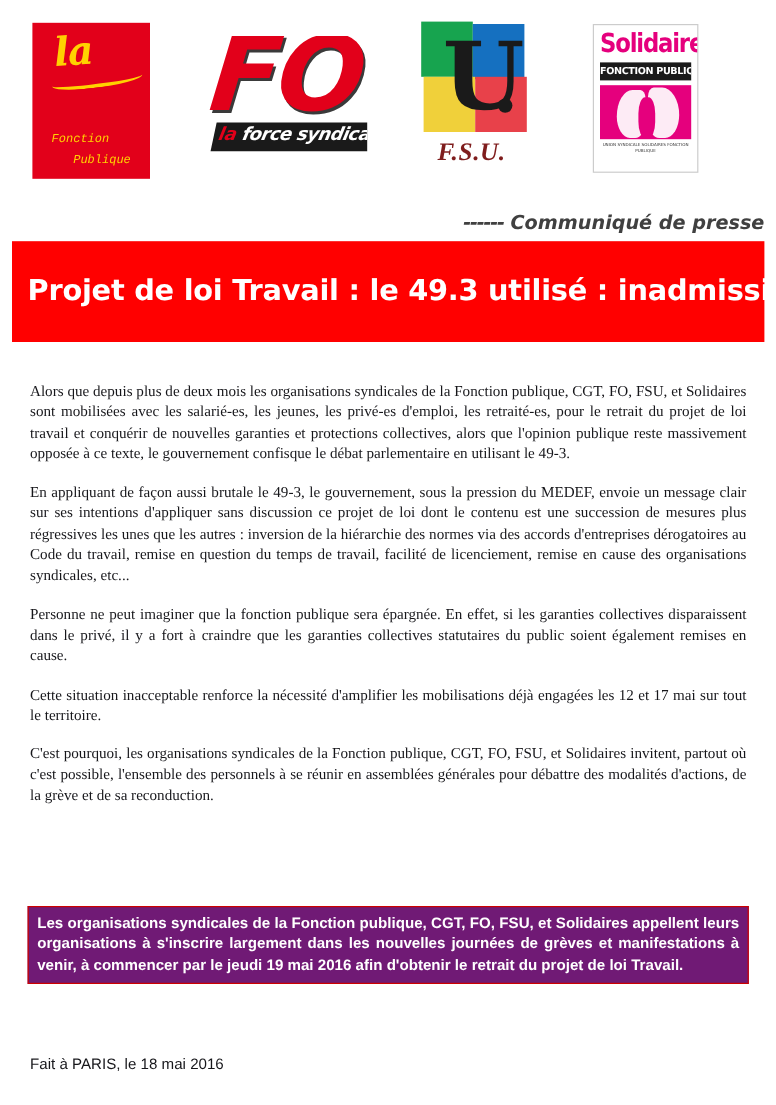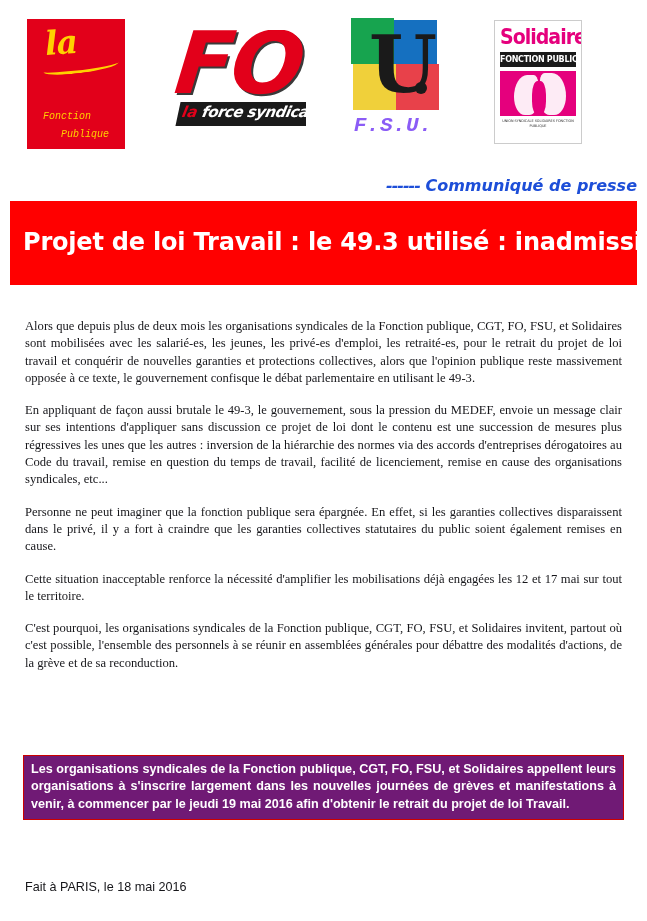--- a/index.html
+++ b/index.html
@@ -168,25 +168,25 @@
     height: 12px;
     border-radius: 50%;
     background: #1a1a1a;
   }
   .fsu-caption {
     position: absolute;
     left: 0;
     top: 96px;
     width: 96px;
     text-align: center;
-    font-family: Liberation Mono, monospace;
+    font-family: Liberation Serif, serif;
     font-style: italic;
     font-weight: bold;
     font-size: 21px;
-    color: #8b5cf6;
+    color: #7f1d1d;
     letter-spacing: 0.5px;
   }
 
   
   .logo-sol {
     position: absolute;
     left: 494px;
     top: 20px;
     width: 86px;
     height: 122px;
@@ -283,21 +283,21 @@
     left: 0;
     top: 176px;
     width: 637px;
     text-align: right;
   }
   .communique {
     font-family: "DejaVu Sans", sans-serif;
     font-style: italic;
     font-weight: bold;
     font-size: 16px;
-    color: #1d4ed8;
+    color: #404040;
     white-space: nowrap;
   }
   .communique .dashes { letter-spacing: -1px; }
 
   
   .title-banner {
     position: absolute;
     left: 10px;
     top: 201px;
     width: 627px;

